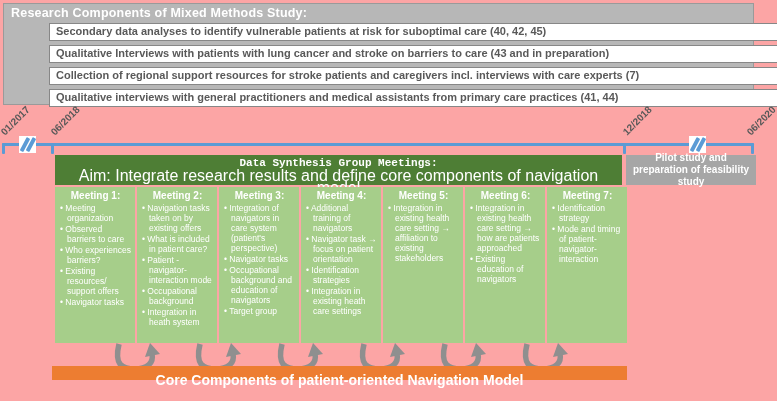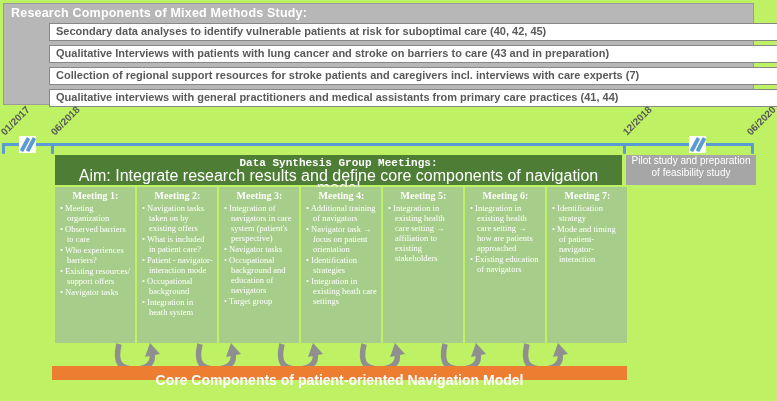--- a/index.html
+++ b/index.html
@@ -1,16 +1,16 @@
 <!DOCTYPE html>
 <html><head>
 <meta charset="utf-8">
 <style>
   html,body{margin:0;padding:0;background:#fff;}
-  .canvas{position:relative;width:777px;height:401px;background:#bef264;overflow:hidden;
+  .canvas{position:relative;width:777px;height:401px;background:#fca5a5;overflow:hidden;
           font-family:"Liberation Sans",sans-serif;}
 
   
   .research-panel{position:absolute;left:3px;top:3px;width:751px;height:102px;
       background:#b7b7b7;border:1px solid #9a9a9a;box-sizing:border-box;}
   .research-title{position:absolute;left:7px;top:2px;font-size:12.5px;font-weight:bold;
       color:#fff;letter-spacing:.2px;}
   .research-rows{position:absolute;left:5px;top:19px;width:740px;margin-left:40px;}
   .research-row{height:16px;line-height:15px;background:#fff;border:1px solid #878787;
       margin-bottom:4px;font-size:11px;font-weight:600;color:#595959;padding-left:6px;
@@ -25,26 +25,26 @@
   .tl-break .s1{left:4px;} .tl-break .s2{left:10px;}
   .tl-date{position:absolute;font-size:10px;font-weight:bold;color:#595959;white-space:nowrap;
       transform:rotate(-45deg);transform-origin:left bottom;height:12px;line-height:12px;}
 
   
   .synth-header{position:absolute;left:55px;top:155px;width:567px;height:30px;background:#4e7e35;
       color:#fff;text-align:center;padding-top:2px;box-sizing:border-box;}
   .synth-title{font-size:11px;font-weight:bold;line-height:13px;font-family:Liberation Mono, monospace;}
   .synth-aim{font-size:16px;line-height:12px;}
   .pilot-box{position:absolute;left:626px;top:155px;width:130px;height:30px;background:#a6a6a6;
-      color:#fff;font-size:10px;font-weight:normal;text-align:center;line-height:12px;
-      display:flex;justify-content:center;padding:0 4px;box-sizing:border-box;}
+      color:#fff;font-size:10px;font-weight:bold;text-align:center;line-height:12px;
+      display:flex;align-items:center;justify-content:center;padding:0 4px;box-sizing:border-box;}
 
   
   .meetings{position:absolute;left:55px;top:187px;width:572px;height:156px;display:flex;gap:2px;}
-  .mcol{flex:1 1 0;background:#a6ce8a;color:#fff;padding:3px 4px 2px 5px;box-sizing:border-box;overflow:hidden;font-family:Liberation Serif, serif;}
+  .mcol{flex:1 1 0;background:#a6ce8a;color:#fff;padding:3px 4px 2px 5px;box-sizing:border-box;overflow:hidden;}
   .mtitle{font-size:10px;font-weight:bold;text-align:center;margin-bottom:2px;}
   .mitem{font-size:8.5px;line-height:10px;padding-left:7px;text-indent:-7px;margin-bottom:1px;}
   .mitem::before{content:"• ";}
 
   
   .loop-arrow{position:absolute;top:342px;width:56px;height:30px;}
 
   
   .core-box{position:absolute;left:52px;top:366px;width:575px;height:14px;background:#ed7d31;
       color:#fff;font-size:14px;font-weight:bold;text-align:center;line-height:29px;}

